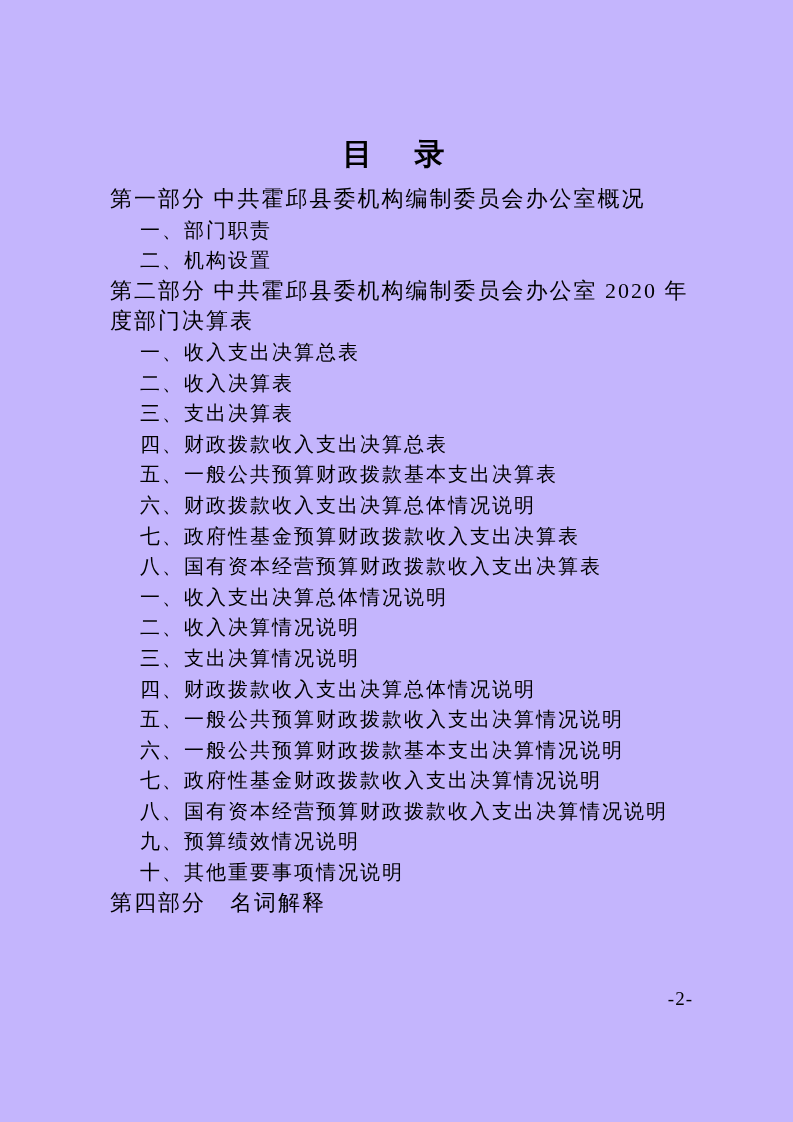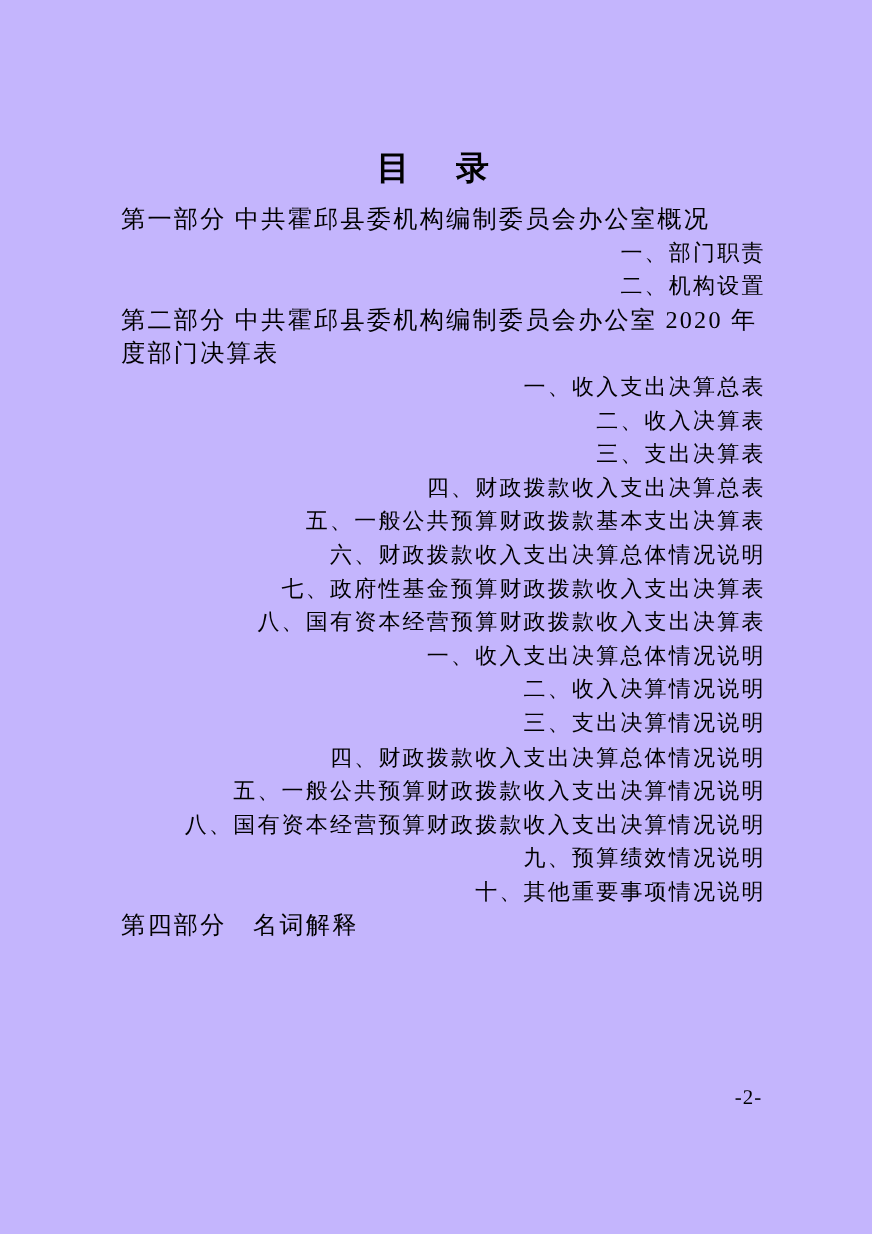--- a/index.html
+++ b/index.html
@@ -39,21 +39,20 @@
     line-height: 30.6px;
     letter-spacing: 2px;
     word-break: break-all;
   }
   .toc-heading {
     font-weight: normal;
     font-size: 22px;
   }
   .toc-item {
     padding-left: 30px;
-    text-align: right;
   }
   .page-number {
     position: absolute;
     top: 988px;
     right: 100px;
     font-size: 19px;
     letter-spacing: 1px;
   }
 </style>
 </head>
@@ -77,20 +76,22 @@
     <div class="toc-line toc-item">五、一般公共预算财政拨款基本支出决算表</div>
     <div class="toc-line toc-item">六、财政拨款收入支出决算总体情况说明</div>
     <div class="toc-line toc-item">七、政府性基金预算财政拨款收入支出决算表</div>
     <div class="toc-line toc-item">八、国有资本经营预算财政拨款收入支出决算表</div>
 
     <div class="toc-line toc-item">一、收入支出决算总体情况说明</div>
     <div class="toc-line toc-item">二、收入决算情况说明</div>
     <div class="toc-line toc-item">三、支出决算情况说明</div>
     <div class="toc-line toc-item">四、财政拨款收入支出决算总体情况说明</div>
     <div class="toc-line toc-item">五、一般公共预算财政拨款收入支出决算情况说明</div>
+    <div class="toc-line toc-item">六、一般公共预算财政拨款基本支出决算情况说明</div>
+    <div class="toc-line toc-item">七、政府性基金财政拨款收入支出决算情况说明</div>
     <div class="toc-line toc-item">八、国有资本经营预算财政拨款收入支出决算情况说明</div>
     <div class="toc-line toc-item">九、预算绩效情况说明</div>
     <div class="toc-line toc-item">十、其他重要事项情况说明</div>
 
     <div class="toc-line toc-heading">第四部分　名词解释</div>
 
   </div>
 
   <div class="page-number">-2-</div>
 

